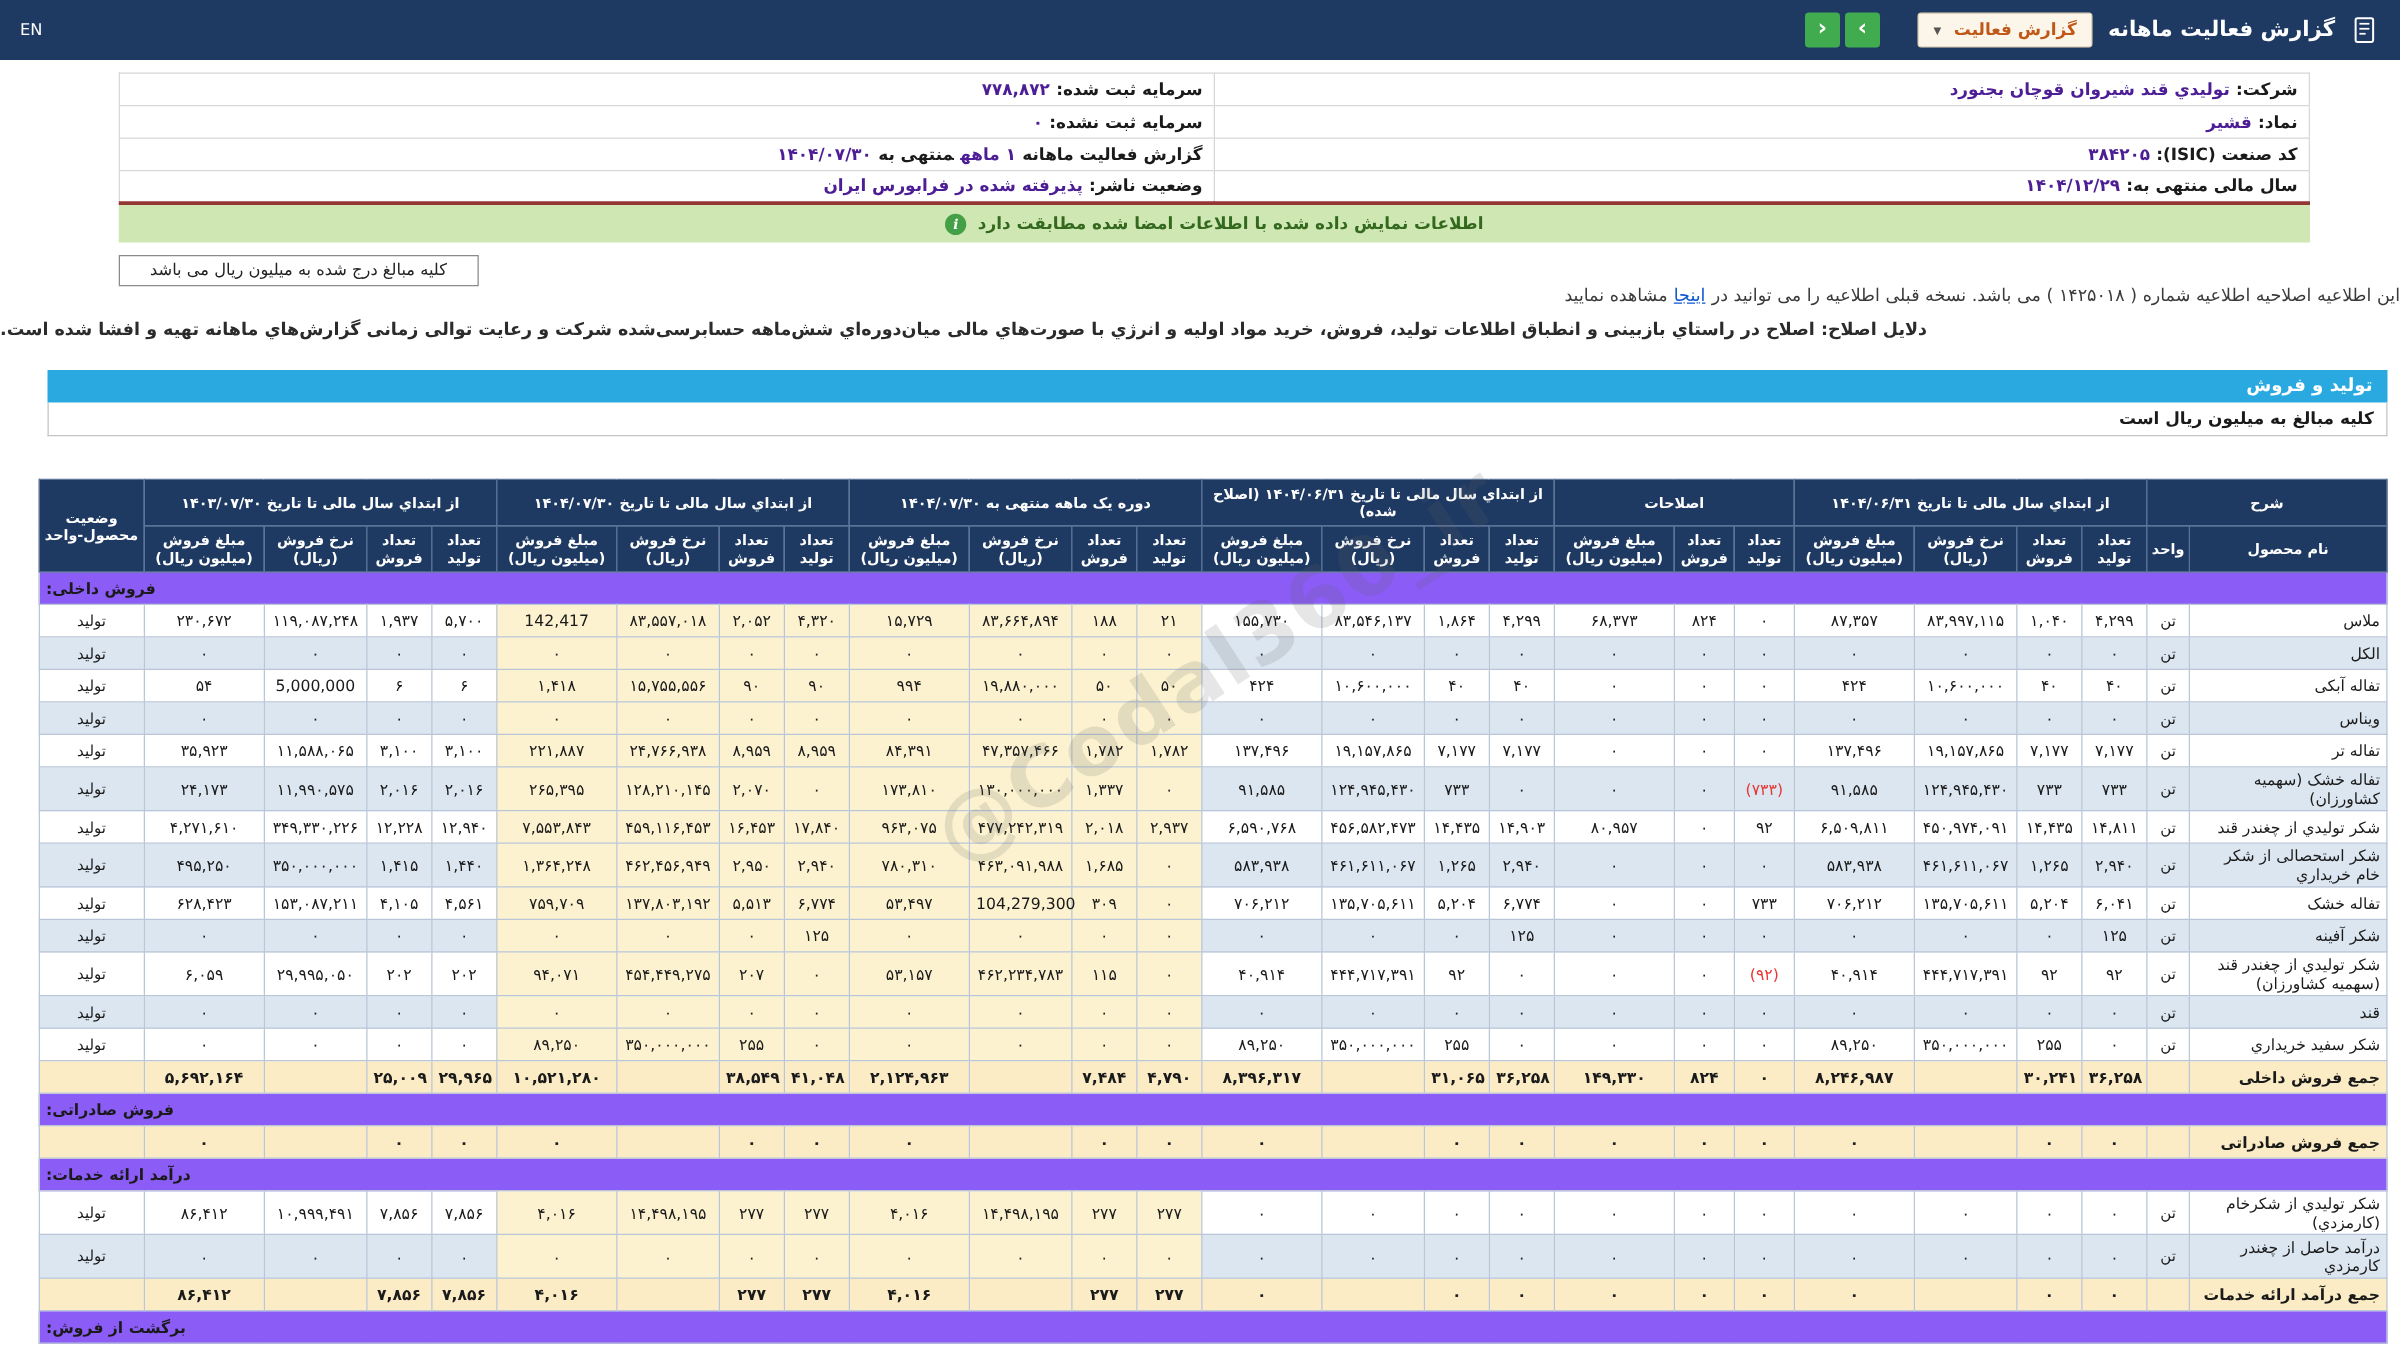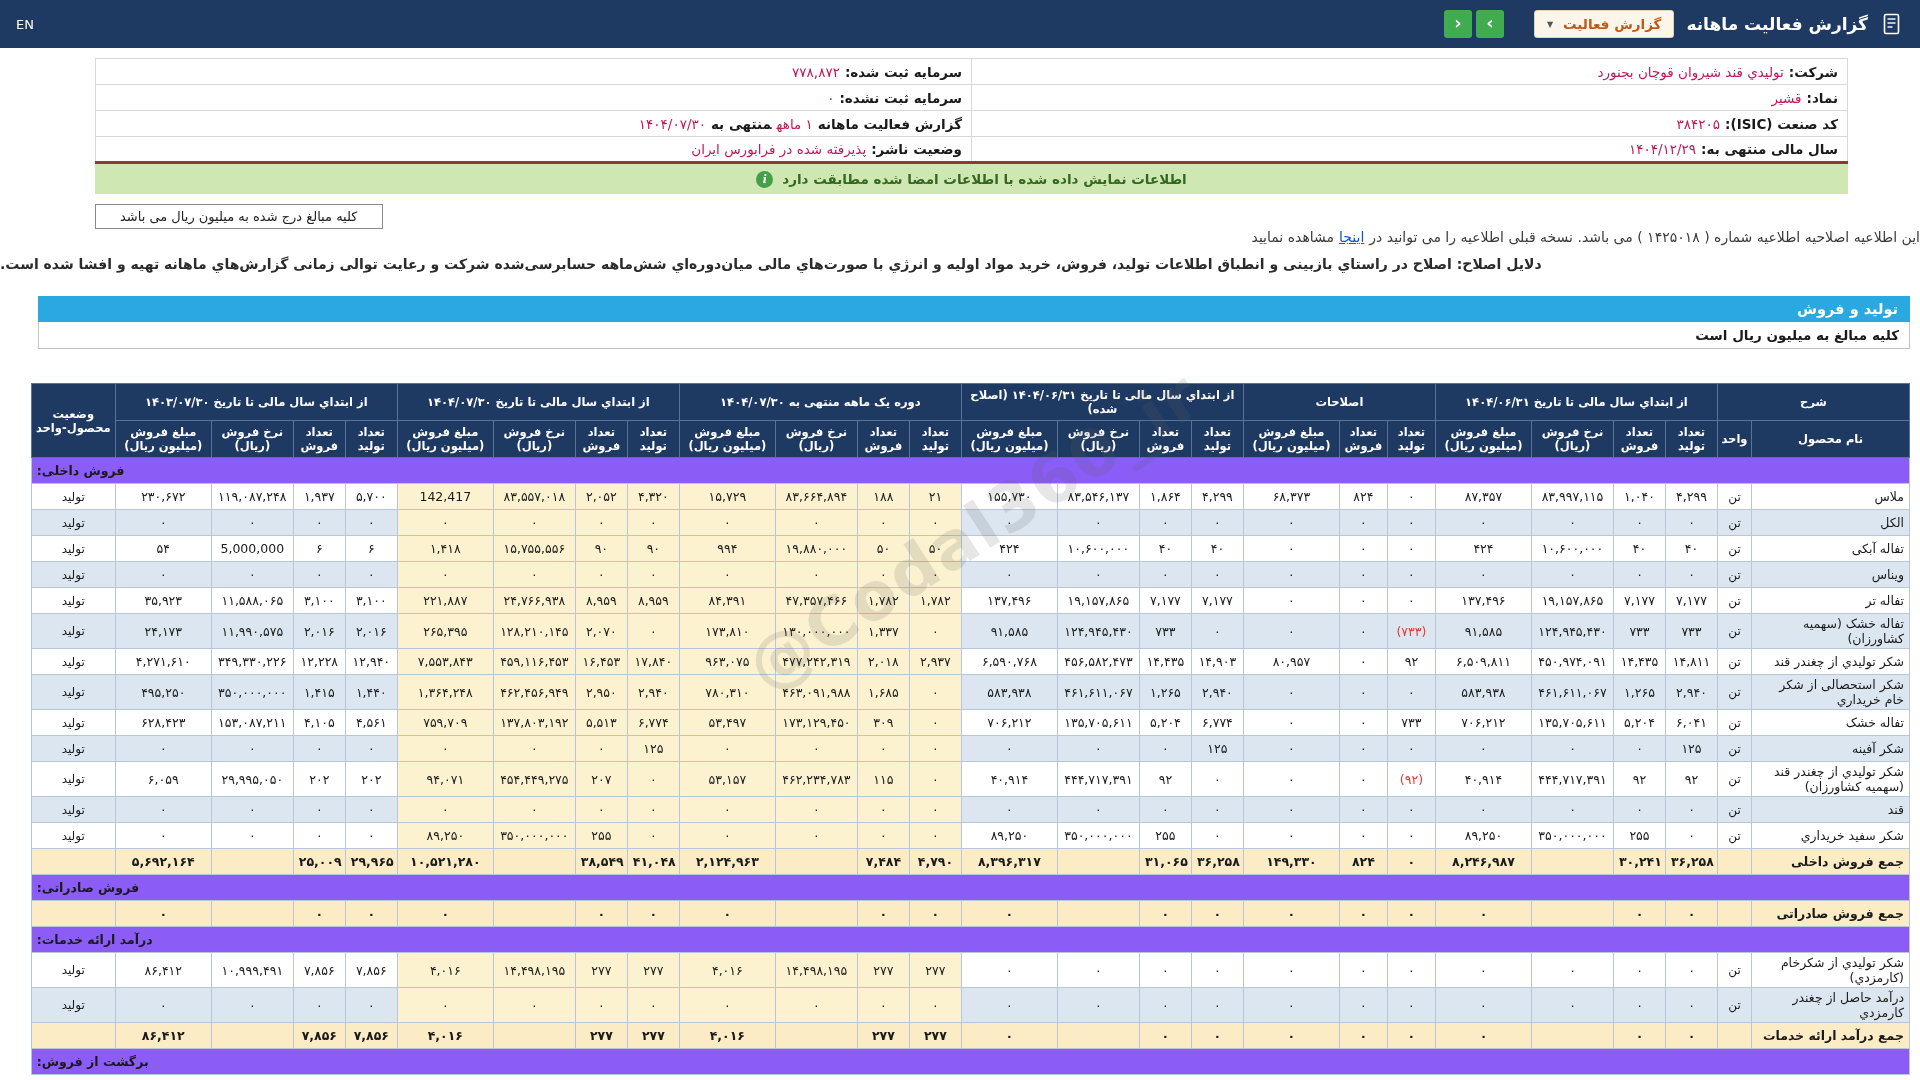--- a/index.html
+++ b/index.html
@@ -14,21 +14,21 @@
   .caret{font-size:8px;color:#555}
   .nav-arrows{display:flex;gap:4px;margin-right:18px}
   .nav-arrow{width:28px;height:28px;border:none;border-radius:3px;background:#41ab4f;color:#fff;font-size:18px;font-weight:bold;cursor:pointer;display:flex;align-items:center;justify-content:center;padding-bottom:3px;font-family:inherit}
   .lang{margin-right:auto;color:#fff;font-size:13px;cursor:pointer}
 
   
   .info-wrap{margin:10px 72px 0 95px}
   table.info{width:100%;border-collapse:collapse;font-size:13.5px;border:1px solid #cfcfcf;border-bottom:3px solid #943634}
   table.info td{border:1px solid #d8d8d8;padding:3px 9px;height:26px;width:50%}
   .lbl{font-weight:bold;margin-left:5px}
-  .val{color:#be185d;font-weight:normal;margin-left:5px}
+  .val{color:#4c1d95;font-weight:bold;margin-left:5px}
 
   .signed-bar{margin:0 72px 0 95px;height:30px;background:#cfe7b2;display:flex;align-items:center;justify-content:center;gap:9px;color:#33691e;font-size:13.5px;font-weight:bold}
   .info-icon{width:17px;height:17px;border-radius:50%;background:#43a047;color:#fff;font-size:11px;font-weight:bold;display:flex;align-items:center;justify-content:center;font-family:"DejaVu Serif",serif;font-style:italic;flex:0 0 17px}
 
   .million-box{width:fit-content;margin:10px auto 0 95px;border:1px solid #8a8a8a;padding:4px 24px;font-size:13px;color:#222}
 
   .amendment{margin-top:0;font-size:14px;color:#3a3a3a}
   .amendment .lnk{color:#0b57d0;text-decoration:underline;cursor:pointer;margin:0 5px}
   .reason{margin-top:11px;text-align:left;font-size:14px;font-weight:bold;color:#2b2b2b}
 
@@ -420,21 +420,21 @@
             <td class="num">۷۰۶,۲۱۲</td>
             <td class="num">۷۳۳</td>
             <td class="num">۰</td>
             <td class="num">۰</td>
             <td class="num">۶,۷۷۴</td>
             <td class="num">۵,۲۰۴</td>
             <td class="num">۱۳۵,۷۰۵,۶۱۱</td>
             <td class="num">۷۰۶,۲۱۲</td>
             <td class="num hl">۰</td>
             <td class="num hl">۳۰۹</td>
-            <td class="num hl">۱۷۳,۱۲۹,۴۵۰</td>
+            <td class="num hl">104,279,300</td>
             <td class="num hl">۵۳,۴۹۷</td>
             <td class="num hl">۶,۷۷۴</td>
             <td class="num hl">۵,۵۱۳</td>
             <td class="num hl">۱۳۷,۸۰۳,۱۹۲</td>
             <td class="num hl">۷۵۹,۷۰۹</td>
             <td class="num">۴,۵۶۱</td>
             <td class="num">۴,۱۰۵</td>
             <td class="num">۱۵۳,۰۸۷,۲۱۱</td>
             <td class="num">۶۲۸,۴۲۳</td>
             <td class="stat">تولید</td>

